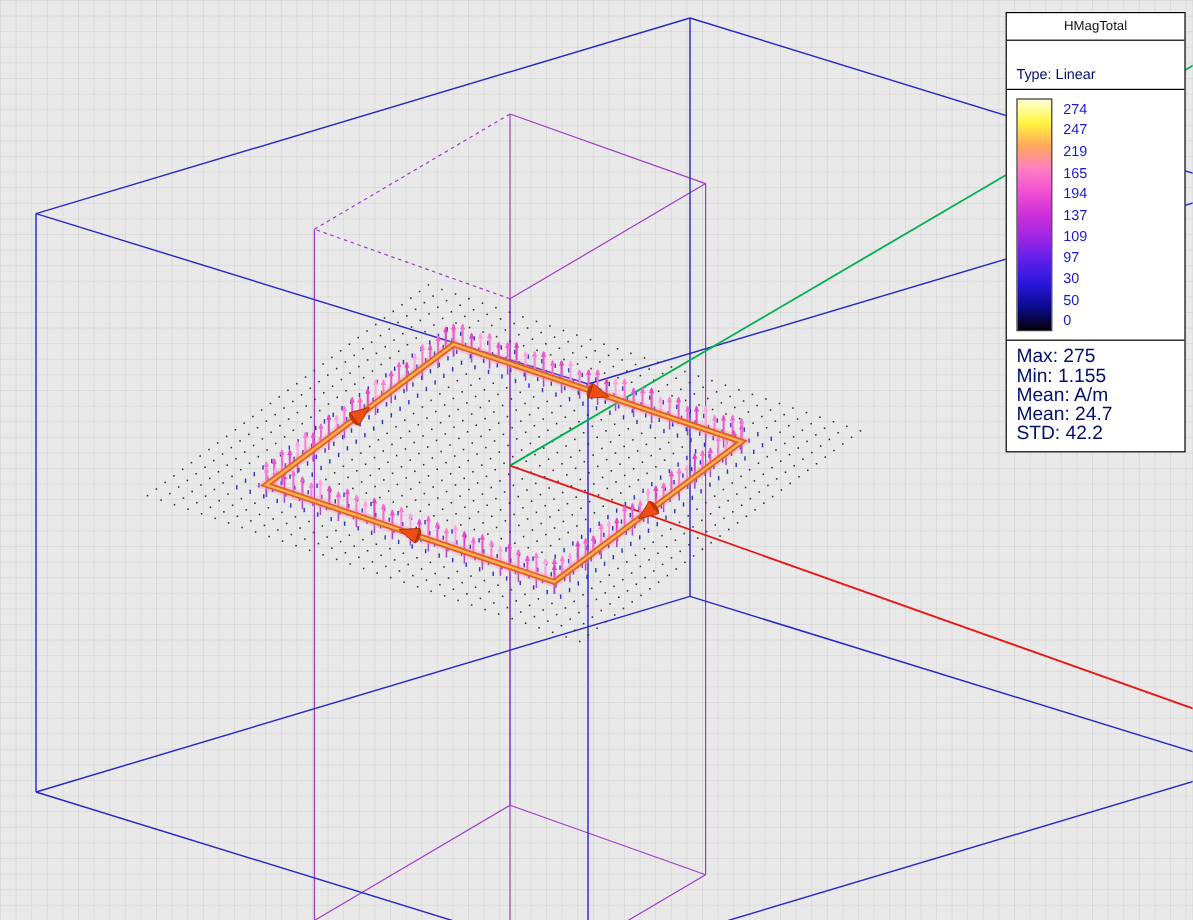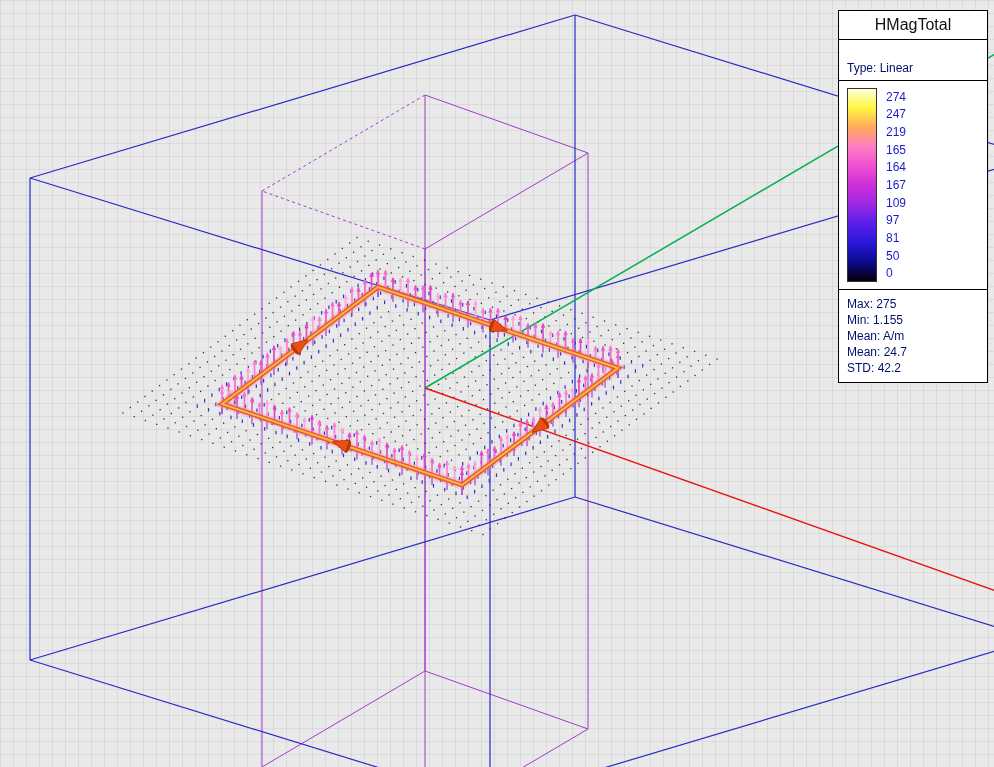--- a/index.html
+++ b/index.html
@@ -11,40 +11,40 @@
       linear-gradient(90deg, rgba(100,100,100,0.10) 1px, transparent 1px);
     background-size:13px 13px;
   }
   svg{position:absolute;left:0;top:0;}
   .legend{
     position:absolute;left:838px;top:10px;width:150px;
     background:#ffffff;border:1px solid #000;box-sizing:border-box;
     font-size:12px;color:#000;
   }
   .legend-title{
-    text-align:center;font-size:16px;padding:5px 0;border-bottom:1px solid #000;color:#111;
+    text-align:center;font-size:11px;padding:5px 0;border-bottom:1px solid #000;color:#111;
   }
   .legend-type{
     padding:5px 8px;border-bottom:1px solid #000;color:#00106a;margin-top:16px;
   }
   .legend-scale{
     display:flex;padding:7px 8px;border-bottom:1px solid #000;
   }
   .scale-bar{
     width:28px;height:192px;border:1px solid #333;
   }
   .scale-labels{
     display:flex;flex-direction:column;justify-content:space-between;
     height:194px;margin-left:9px;
   }
   .scale-labels div{
     flex:1;display:flex;align-items:center;color:#1a1acc;font-size:12px;
   }
   .legend-stats{
-    padding:6px 8px;color:#00106a;line-height:16px;font-size:12px;
+    padding:6px 8px;color:#00106a;line-height:16px;font-size:16px;
   }
 </style>
 </head>
 <body>
 
 <div class="viewport">
   <svg id="scene" width="994" height="767" viewBox="0 0 994 767">
       <g>
         <line x1="262" y1="191" x2="425" y2="95" stroke="#a23cc8" stroke-width="1" stroke-dasharray="3,3"></line>
         <line x1="262" y1="767" x2="425" y2="671" stroke="#a23cc8" stroke-width="1"></line>
@@ -1492,25 +1492,25 @@
   <div class="legend">
     <div class="legend-title">HMagTotal</div>
     <div class="legend-type">Type: Linear</div>
     <div class="legend-scale">
       <div class="scale-bar" id="scale-bar" style="background: linear-gradient(rgb(255, 255, 216) 0%, rgb(255, 246, 65) 10%, rgb(255, 168, 92) 20%, rgb(255, 126, 196) 30%, rgb(241, 80, 210) 40%, rgb(204, 47, 216) 50%, rgb(156, 39, 227) 60%, rgb(91, 31, 234) 70%, rgb(42, 23, 216) 80%, rgb(11, 10, 142) 90%, rgb(5, 0, 8) 100%);"></div>
       <div class="scale-labels" id="scale-labels">
           <div>274</div>
           <div>247</div>
           <div>219</div>
           <div>165</div>
-          <div>164</div>
-          <div>167</div>
+          <div>194</div>
+          <div>137</div>
           <div>109</div>
           <div>97</div>
-          <div>81</div>
+          <div>30</div>
           <div>50</div>
           <div>0</div>
         </div>
     </div>
     <div class="legend-stats" id="legend-stats">
         <div>Max: 275</div>
         <div>Min: 1.155</div>
         <div>Mean: A/m</div>
         <div>Mean: 24.7</div>
         <div>STD: 42.2</div>

